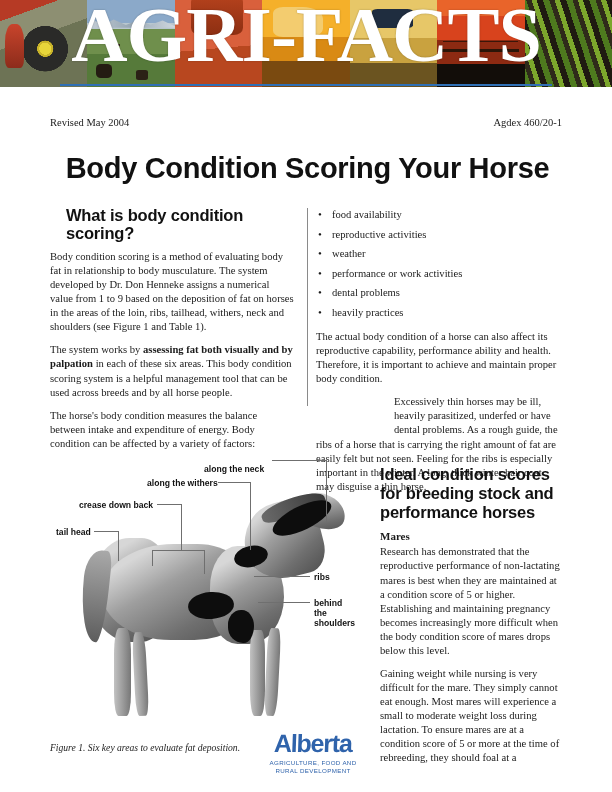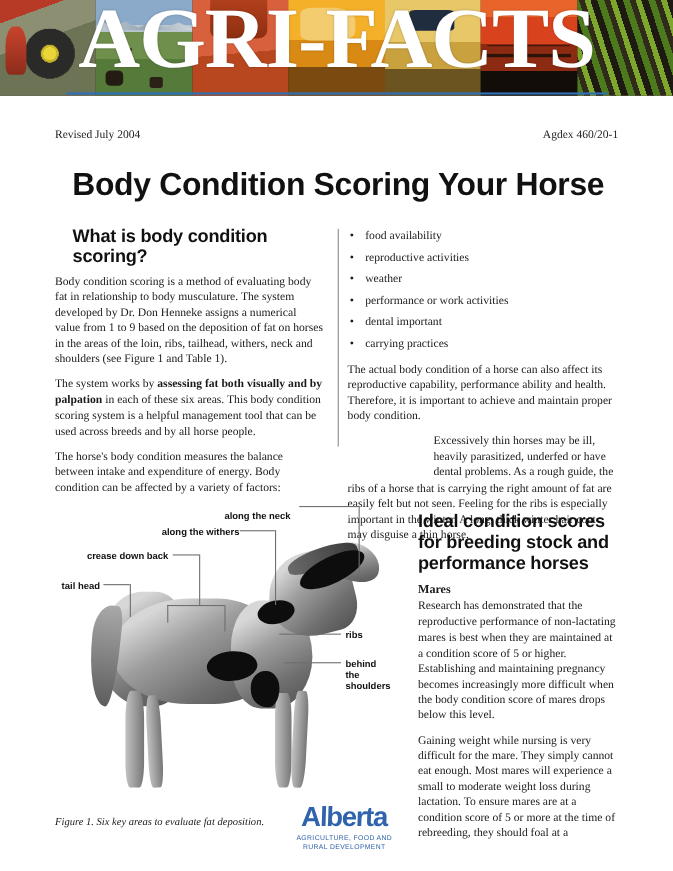--- a/index.html
+++ b/index.html
@@ -394,43 +394,43 @@
     <div class="photo ph5"></div>
     <div class="photo ph6"></div>
     <div class="photo ph7"></div>
   </div>
   <div id="banner-title">AGRI-FACTS</div>
   <div id="banner-rule"></div>
   <div id="banner-tagline">Practical Information for Alberta's Agriculture Industry</div>
 </div>
 
 <div id="meta">
-  <span>Revised July 2004</span>
+  <span>Revised May 2004</span>
   <span>Agdex 460/20-1</span>
 </div>
 
 <div id="doc-title">Body Condition Scoring Your Horse</div>
 
 <div id="col-left">
   <h2 class="sec">What is body condition scoring?</h2>
   <p class="body">Body condition scoring is a method of evaluating body fat in relationship to body musculature. The system developed by Dr. Don Henneke assigns a numerical value from 1 to 9 based on the deposition of fat on horses in the areas of the loin, ribs, tailhead, withers, neck and shoulders (see Figure 1 and Table 1).</p>
   <p class="body"><span>The system works by </span><b>assessing fat both visually and by palpation</b><span> in each of these six areas. This body condition scoring system is a helpful management tool that can be used across breeds and by all horse people.</span></p>
   <p class="body">The horse's body condition measures the balance between intake and expenditure of energy. Body condition can be affected by a variety of factors:</p>
 </div>
 
 <div id="col-divider"></div>
 
 <div id="col-right">
   <ul class="bullets">
     <li>food availability</li>
     <li>reproductive activities</li>
     <li>weather</li>
     <li>performance or work activities</li>
-    <li>dental important</li>
-    <li>carrying practices</li>
+    <li>dental problems</li>
+    <li>heavily practices</li>
   </ul>
   <p class="body">The actual body condition of a horse can also affect its reproductive capability, performance ability and health. Therefore, it is important to achieve and maintain proper body condition.</p>
   <p class="body"><span class="wrapfloat"></span><span>Excessively thin horses may be ill, heavily parasitized, underfed or have dental problems. As a rough guide, the ribs of a horse that is carrying the right amount of fat are easily felt but not seen. Feeling for the ribs is especially important in the winter. A long, thick winter hair coat may disguise a thin horse.</span></p>
 </div>
 
 <div id="col-right-lower">
   <h2 class="sec2">Ideal condition scores for breeding stock and performance horses</h2>
   <h3 class="subhead">Mares</h3>
   <p class="body">Research has demonstrated that the reproductive performance of non-lactating mares is best when they are maintained at a condition score of 5 or higher. Establishing and maintaining pregnancy becomes increasingly more difficult when the body condition score of mares drops below this level.</p>
   <p class="body">Gaining weight while nursing is very difficult for the mare. They simply cannot eat enough. Most mares will experience a small to moderate weight loss during lactation. To ensure mares are at a condition score of 5 or more at the time of rebreeding, they should foal at a</p>

